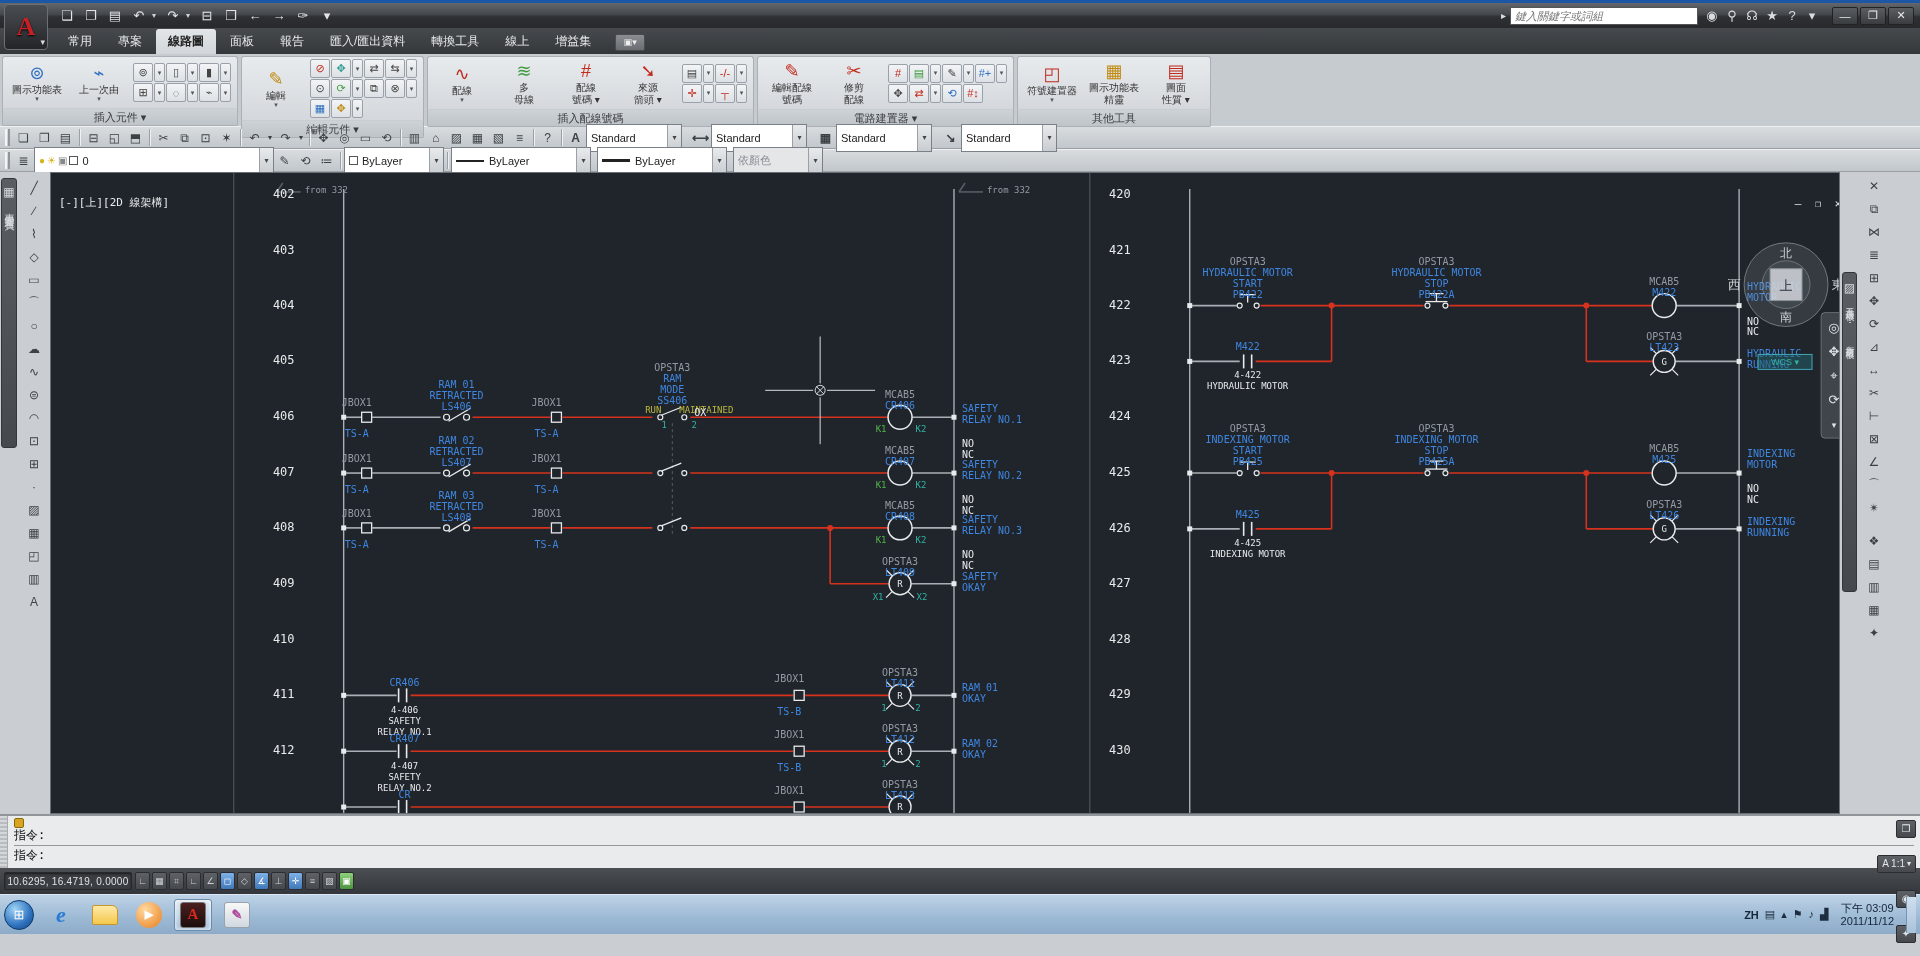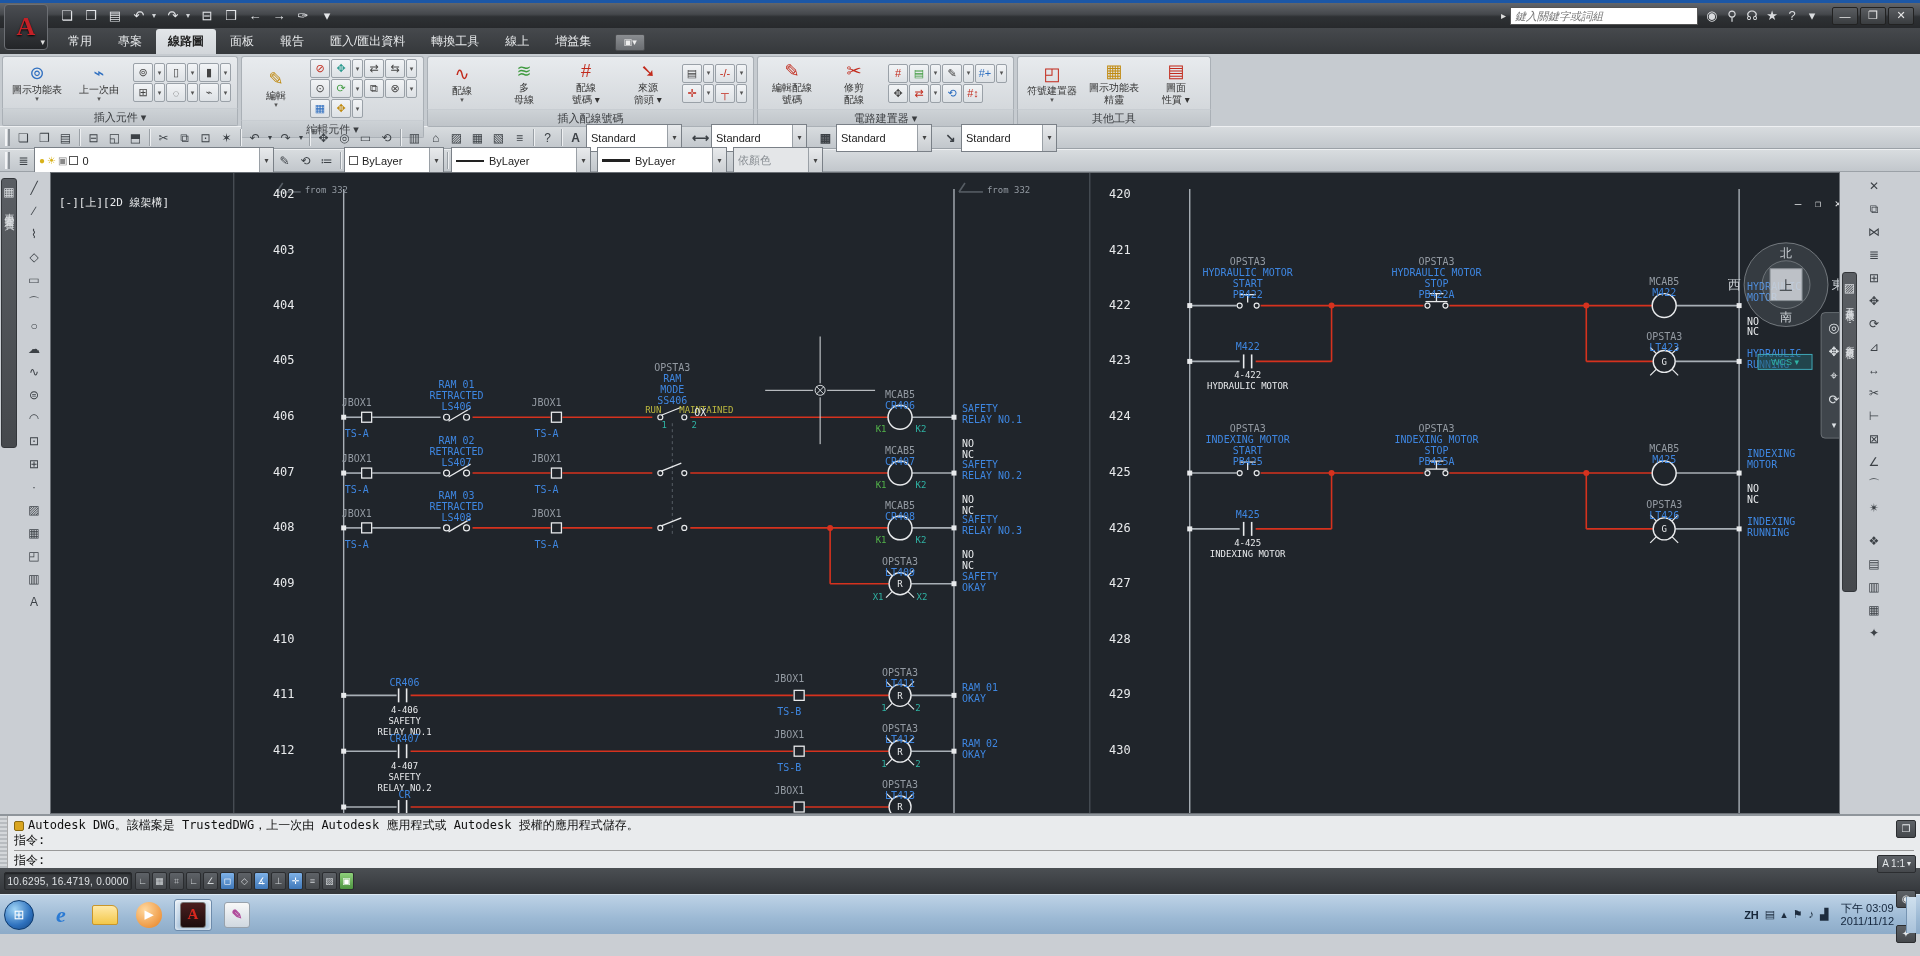--- a/index.html
+++ b/index.html
@@ -835,21 +835,20 @@
       <span class="vtext">工具選項板 - 所有選項板</span>
     </div>
   </div>
 </div>
 
 <div class="cmdwin">
   <div class="cmdgrip"></div>
   <div class="cmdbody">
     <div class="cmdline">
         <span class="trusticon"></span>
-        <span>Autodesk DWG。該檔案是 TrustedDWG，上一次由 Autodesk 應用程式或 Autodesk 授權的應用程式儲存。</span>
       </div>
     <div class="cmdline">
         <span>指令:</span>
       </div>
     <div class="cmddivider"></div>
     <div class="cmdline">
         <span>指令:</span>
       </div>
   </div>
 </div>

